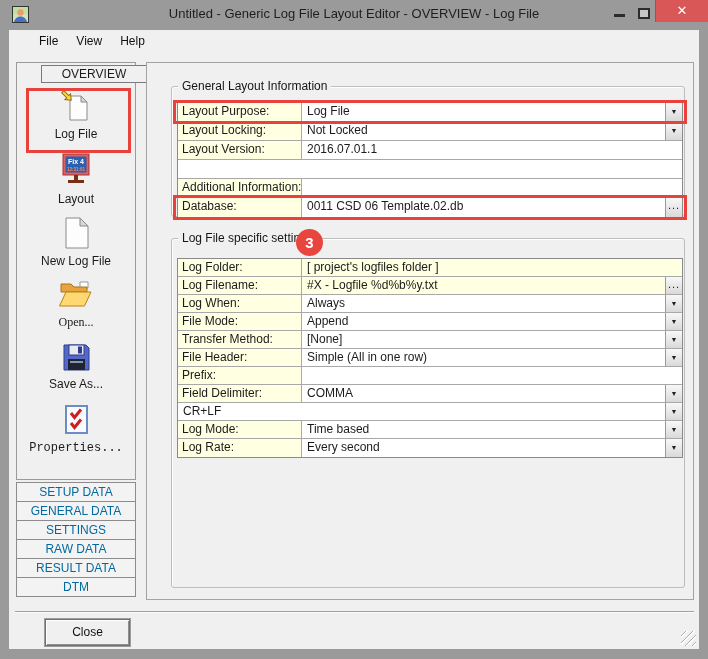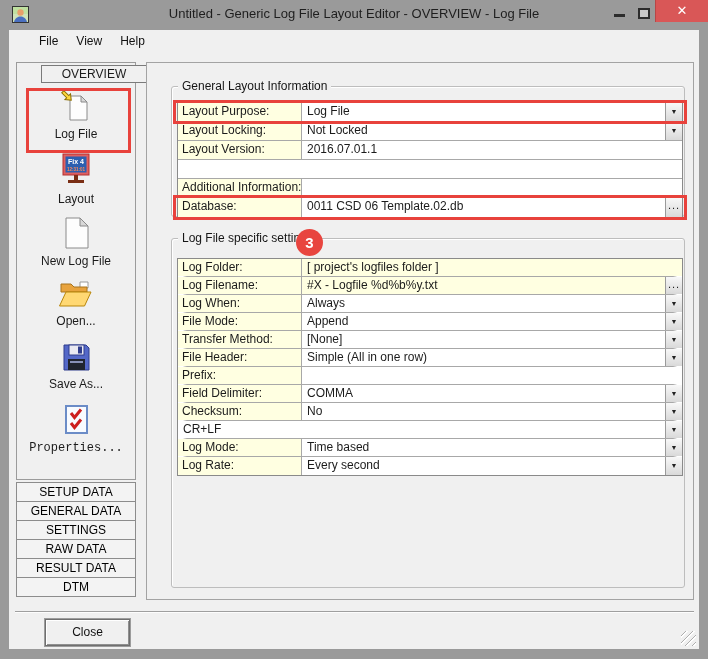--- a/index.html
+++ b/index.html
@@ -30,41 +30,41 @@
   
   .sidebar{position:absolute;left:7px;top:32px;width:120px;height:418px;border:1px solid #9b9b9b;background:var(--bg);}
   .overview-box{position:absolute;left:24px;top:2px;width:106px;height:18px;border:1px solid #7a7a7a;
                 text-align:center;line-height:16px;background:var(--bg);}
   .side-item{position:absolute;left:0;width:118px;text-align:center;cursor:default;}
   .side-item .ic{display:block;margin:0 auto 2px auto;}
   .side-item .lab{display:block;font-size:12px;color:#1b1b1b;}
   .red-box{position:absolute;left:9px;top:25px;width:105px;height:65px;border:3px solid var(--red);z-index:5;pointer-events:none;}
   .navstack{position:absolute;left:7px;top:453px;width:120px;}
   .nav-btn{width:120px;height:20px;margin-top:-1px;border:1px solid #8c8c8c;background:#f3f3f3;
-           text-align:center;line-height:18px;font-size:12px;color:#000000;}
+           text-align:center;line-height:18px;font-size:12px;color:#0369a1;}
   .separator{position:absolute;left:6px;top:581px;width:679px;height:2px;
              border-top:1px solid #9f9f9f;border-bottom:1px solid #fdfdfd;}
   .close-btn{position:absolute;left:36px;top:589px;width:85px;height:27px;background:#f0f0f0;
              border:1px solid #6f6f6f;box-shadow:0 0 0 1px #9c9c9c, inset 1px 1px 0 #ffffff, inset -1px -1px 0 #8f8f8f;
              font-size:12px;color:#111;text-align:center;line-height:25px;font-family:inherit;}
   .grip{position:absolute;right:3px;bottom:3px;width:15px;height:15px;
         background:repeating-linear-gradient(135deg,transparent 0 3px,#aeaeae 3px 4px,#fff 4px 5px);}
   
   .main-panel{position:absolute;left:137px;top:32px;width:548px;height:538px;border:1px solid #a3a3a3;background:var(--bg);}
   .groupbox{position:absolute;border:1px solid #bdbdbd;box-shadow:inset 1px 1px 0 #fff;border-radius:3px;}
   .group-title{position:absolute;left:6px;top:-8px;background:var(--bg);padding:0 4px;font-size:12px;color:#151515;white-space:nowrap;}
   .g1{left:24px;top:15px;width:514px;height:131px;margin-top:8px;}
   .g2{left:24px;top:175px;width:514px;height:350px;}
   .vtable{position:absolute;left:5px;border:1px solid #8a8a8a;background:#fff;}
   .t1{top:15px;width:506px;}
   .t2{top:19px;width:506px;}
   .trow{position:relative;display:flex;border-bottom:1px solid var(--grid);}
   .trow:last-child{border-bottom:none;}
   .t1 .trow{height:19px;}
-  .t2 .trow{height:18px;border-radius:9px;}
+  .t2 .trow{height:18px;}
   .tlbl{width:124px;background:var(--cellyellow);border-right:1px solid var(--grid);
         padding:1px 1px 0 4px;white-space:nowrap;overflow:hidden;}
   .tval{flex:1;background:#fff;padding:1px 5px 0 5px;white-space:nowrap;overflow:hidden;}
   .tval.yellow{background:var(--cellyellow);}
   .tbtn{width:17px;border-left:1px solid #9a9a9a;background:linear-gradient(#f8f8f8,#d9d9d9);
         text-align:center;color:#222;position:relative;}
   .tbtn .dd{font-size:7px;line-height:16px;}
   .tbtn .dots{font-size:11px;line-height:12px;letter-spacing:1px;}
   .trow.hl::after{content:"";position:absolute;left:-5px;right:-5px;top:-3px;bottom:-3px;
                   border:3px solid var(--red);z-index:6;pointer-events:none;}
@@ -121,21 +121,21 @@
               </svg></span>
             <span class="lab">Layout</span>
           </div>
           <div class="side-item" style="top: 154px;">
             <span class="ic"><svg width="26" height="32" viewBox="0 0 26 32">
                 <path d="M3 1h14l8 8v22H3z" fill="#fdfdfd" stroke="#8a8a8a"></path>
                 <path d="M17 1l8 8h-8z" fill="#d8d8d8" stroke="#8a8a8a"></path>
               </svg></span>
             <span class="lab">New Log File</span>
           </div>
-          <div class="side-item" style="top: 216px;">
+          <div class="side-item" style="top: 216px; font-family: Liberation Serif, serif;">
             <span class="ic"><svg width="34" height="30" viewBox="0 0 34 30">
                 <path d="M21 3h8v6h-8z" fill="#fff" stroke="#999"></path>
                 <path d="M2 5h10l3 3h13v5H2z" fill="#e8a33d" stroke="#a8751f"></path>
                 <path d="M0.5 27l6.5-14h25l-6.5 14z" fill="#ffd873" stroke="#b8860b"></path>
               </svg></span>
             <span class="lab">Open...</span>
           </div>
           <div class="side-item" style="top: 279px;">
             <span class="ic"><svg width="30" height="30" viewBox="0 0 30 30">
                 <path d="M3 3h22l3 3v22H3z" fill="#5468c8" stroke="#2f3c8c"></path>
@@ -238,25 +238,20 @@
             <div class="trow">
               <div class="tlbl">Prefix:</div>
               <div class="tval"></div>
             </div>
             <div class="trow">
               <div class="tlbl">Field Delimiter:</div>
               <div class="tval">COMMA</div>
               <div class="tbtn"><span class="dd">▼</span></div>
             </div>
             <div class="trow">
-              <div class="tlbl">Checksum:</div>
-              <div class="tval">No</div>
-              <div class="tbtn"><span class="dd">▼</span></div>
-            </div>
-            <div class="trow">
               <div class="tval">CR+LF</div>
               <div class="tbtn"><span class="dd">▼</span></div>
             </div>
             <div class="trow">
               <div class="tlbl">Log Mode:</div>
               <div class="tval">Time based</div>
               <div class="tbtn"><span class="dd">▼</span></div>
             </div>
             <div class="trow">
               <div class="tlbl">Log Rate:</div>

